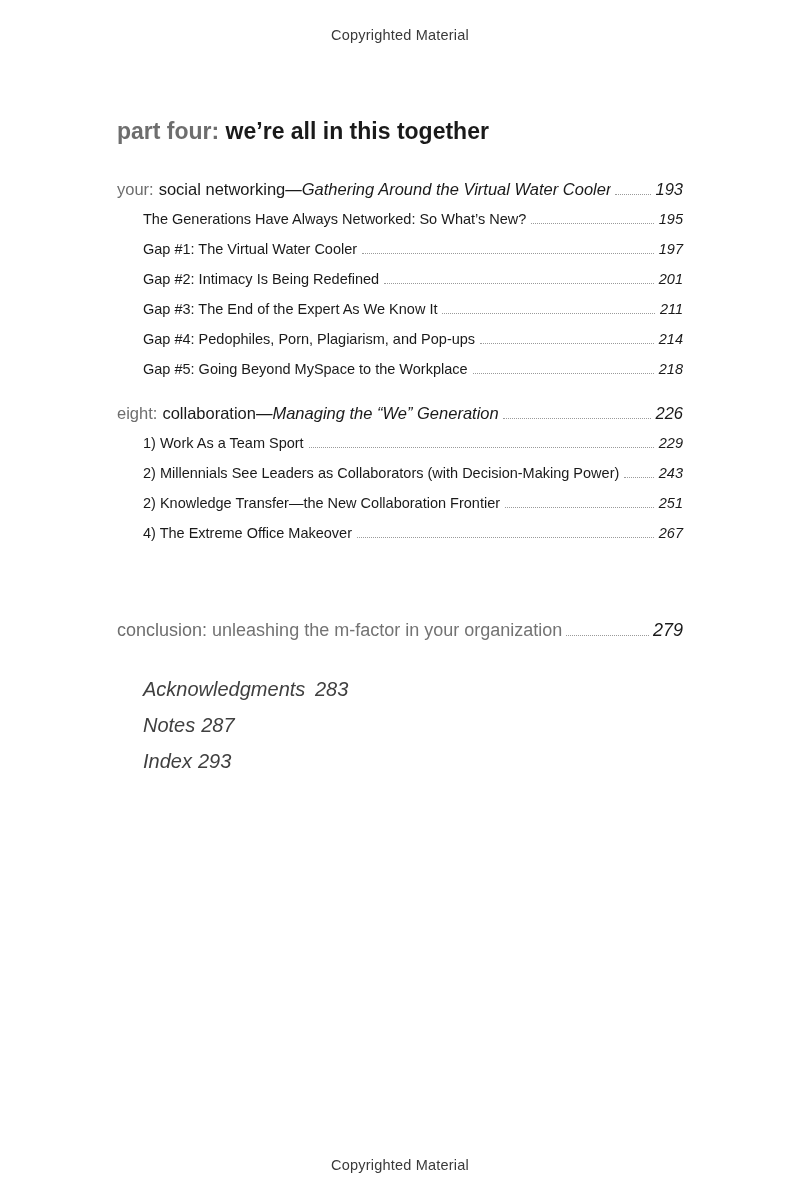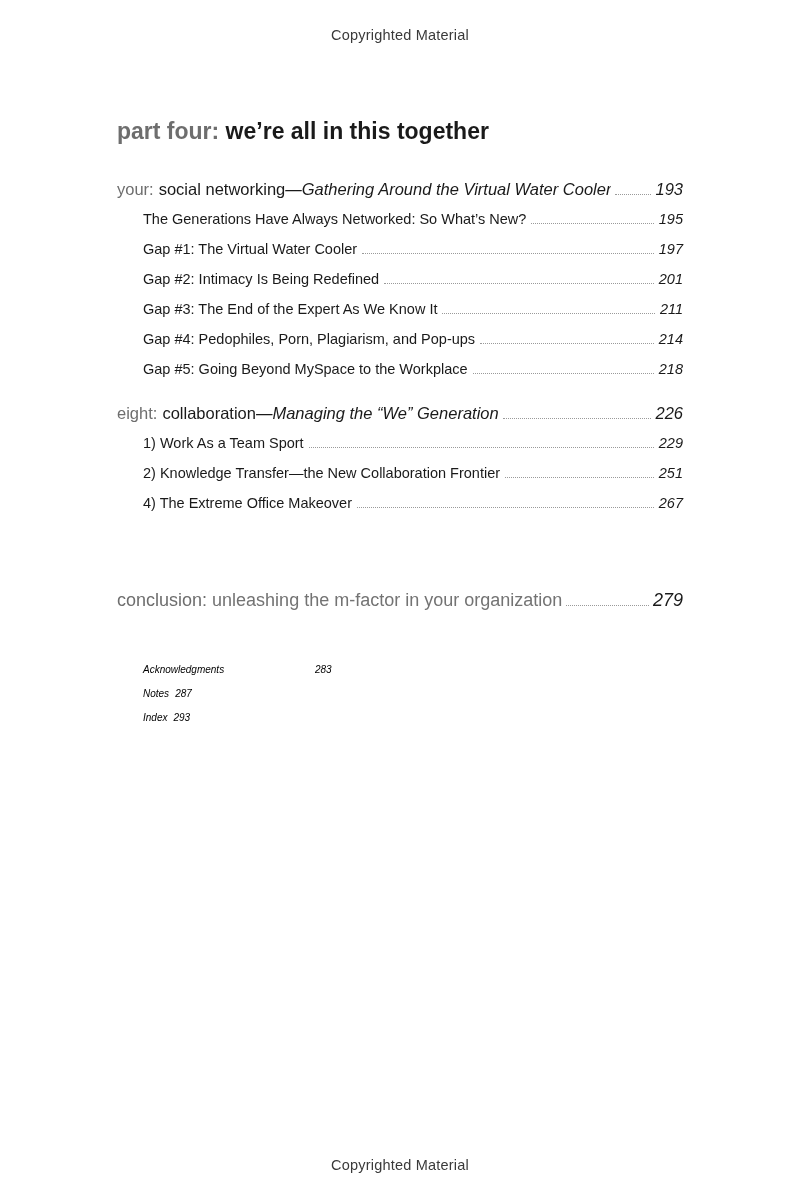--- a/index.html
+++ b/index.html
@@ -133,25 +133,25 @@
   .conclusion {
     margin-top: 22px;
   }
   .conclusion .chapter-line {
     font-size: 18px;
   }
   .conclusion .ch-num { color: #6e6e6e; }
   .conclusion .ch-title { color: #737373; margin-top: 44px; }
 
   .backmatter {
-    margin-top: 42px;
+    margin-top: 26px;
     margin-left: 26px;
     font-style: italic;
-    font-size: 10px;
-    color: #000000;
+    font-size: 20px;
+    color: #404040;
   }
   .backmatter .bm-row {
     display: flex;
     align-items: baseline;
     padding: 7px 0 6px 0;
   }
   .backmatter .bm-label { white-space: nowrap; }
   .backmatter .bm-page { white-space: nowrap; }
   .backmatter .bm-row.wide .bm-label { width: 172px; }
   .backmatter .bm-row.narrow .bm-page { padding-left: 6px; }
@@ -220,20 +220,25 @@
         <span class="leader"></span>
         <span class="ch-page">226</span>
       </div>
 
       <div class="entry-line">
         <span class="entry-title">1) Work As a Team Sport</span>
         <span class="leader"></span>
         <span class="entry-page">229</span>
       </div>
       <div class="entry-line">
+        <span class="entry-title">2) Millennials See Leaders as Collaborators (with Decision-Making Power)</span>
+        <span class="leader"></span>
+        <span class="entry-page">243</span>
+      </div>
+      <div class="entry-line">
         <span class="entry-title">2) Knowledge Transfer—the New Collaboration Frontier</span>
         <span class="leader"></span>
         <span class="entry-page">251</span>
       </div>
       <div class="entry-line">
         <span class="entry-title">4) The Extreme Office Makeover</span>
         <span class="leader"></span>
         <span class="entry-page">267</span>
       </div>
     </div>

